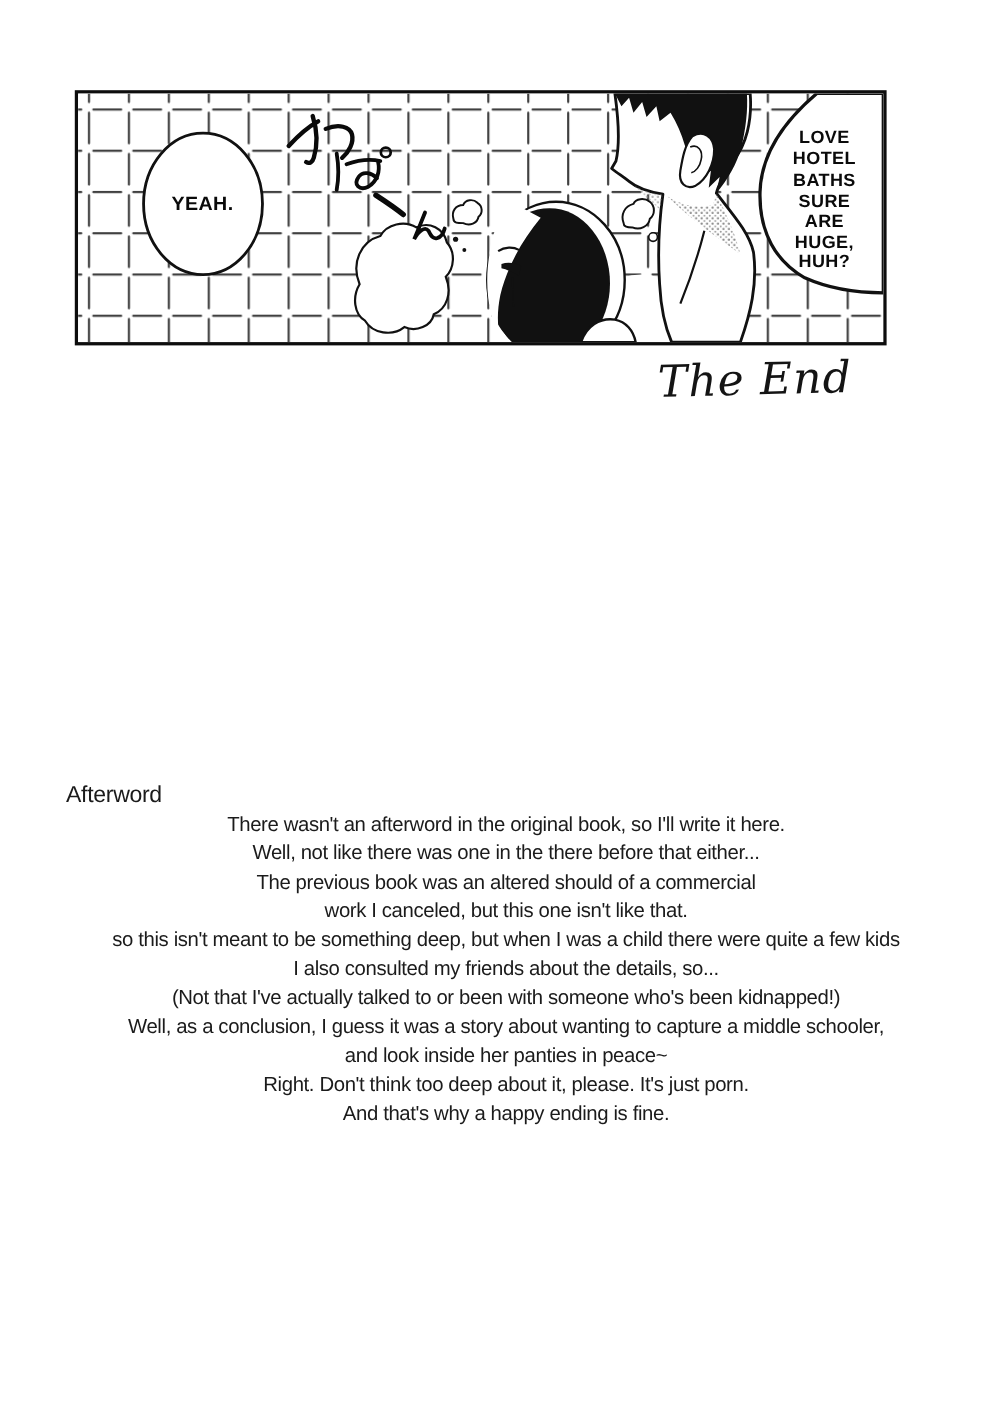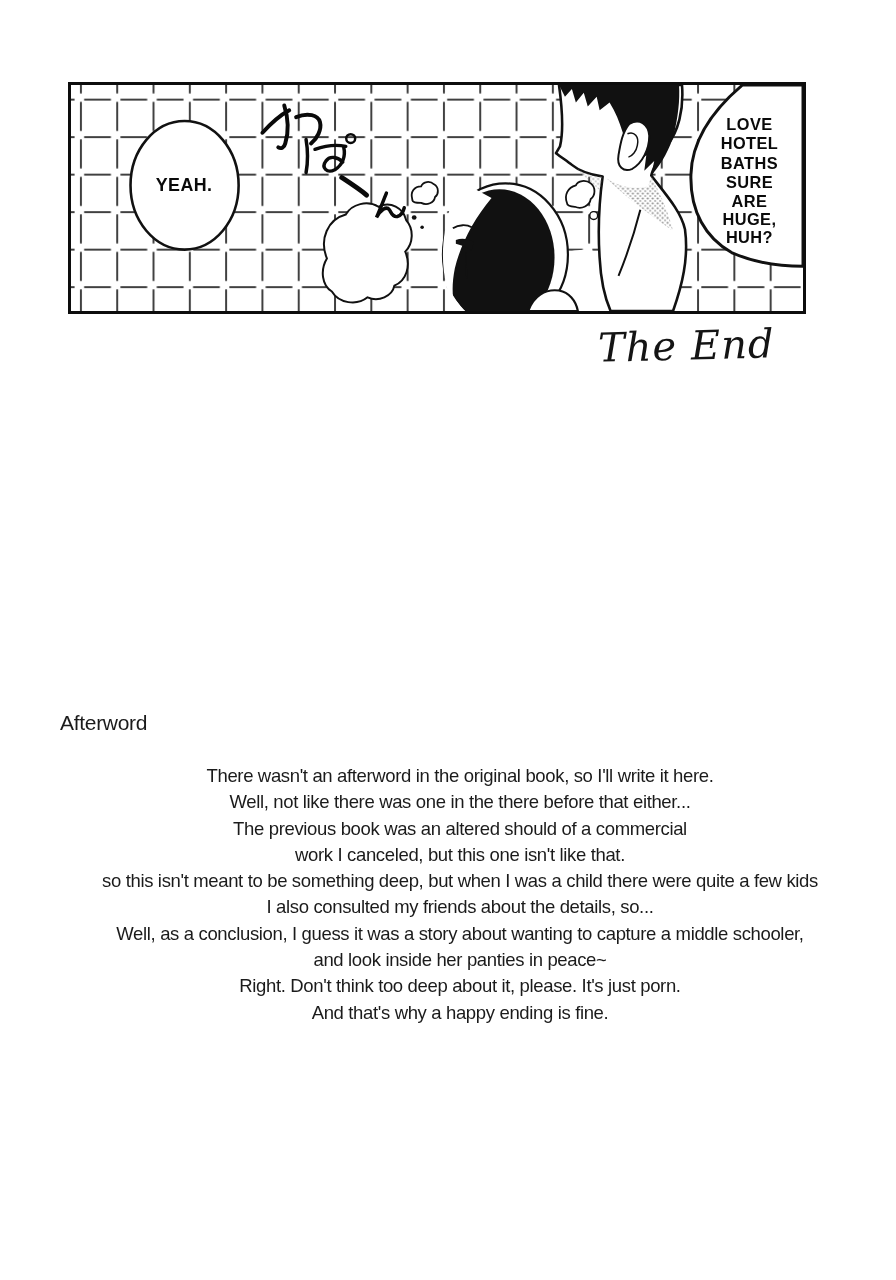--- a/index.html
+++ b/index.html
@@ -26,21 +26,20 @@
     font-size:40px;color:#141414;letter-spacing:1px;
     transform:rotate(-1.5deg);
   }
   
   .afterword{
     position:absolute;left:60px;top:710px;width:800px;
     color:#1b1b1b;
   }
   .afterword-heading{
     font-size:21px;line-height:26px;letter-spacing:-0.3px;
-    margin-bottom:27px;
   }
   .afterword-body{font-size:18.5px;letter-spacing:-0.35px;text-align:center;}
   .afterword-line{line-height:26.3px;white-space:nowrap;}
 </style>
 </head>
 <body>
 
 <div class="panel">
   <svg width="732" height="226" viewBox="0 0 738 232" preserveAspectRatio="none">
     <defs>
@@ -140,18 +139,19 @@
 
 <div class="afterword">
   <div class="afterword-heading">Afterword</div>
   <div class="afterword-body">
     <div class="afterword-line">There wasn't an afterword in the original book, so I'll write it here.</div>
     <div class="afterword-line">Well, not like there was one in the there before that either...</div>
     <div class="afterword-line">The previous book was an altered should of a commercial</div>
     <div class="afterword-line">work I canceled, but this one isn't like that.</div>
     <div class="afterword-line">so this isn't meant to be something deep, but when I was a child there were quite a few kids</div>
     <div class="afterword-line">I also consulted my friends about the details, so...</div>
+    <div class="afterword-line">(Not that I've actually talked to or been with someone who's been kidnapped!)</div>
     <div class="afterword-line">Well, as a conclusion, I guess it was a story about wanting to capture a middle schooler,</div>
     <div class="afterword-line">and look inside her panties in peace~</div>
     <div class="afterword-line">Right. Don't think too deep about it, please. It's just porn.</div>
     <div class="afterword-line">And that's why a happy ending is fine.</div>
   </div>
 </div>
 
 </body></html>

